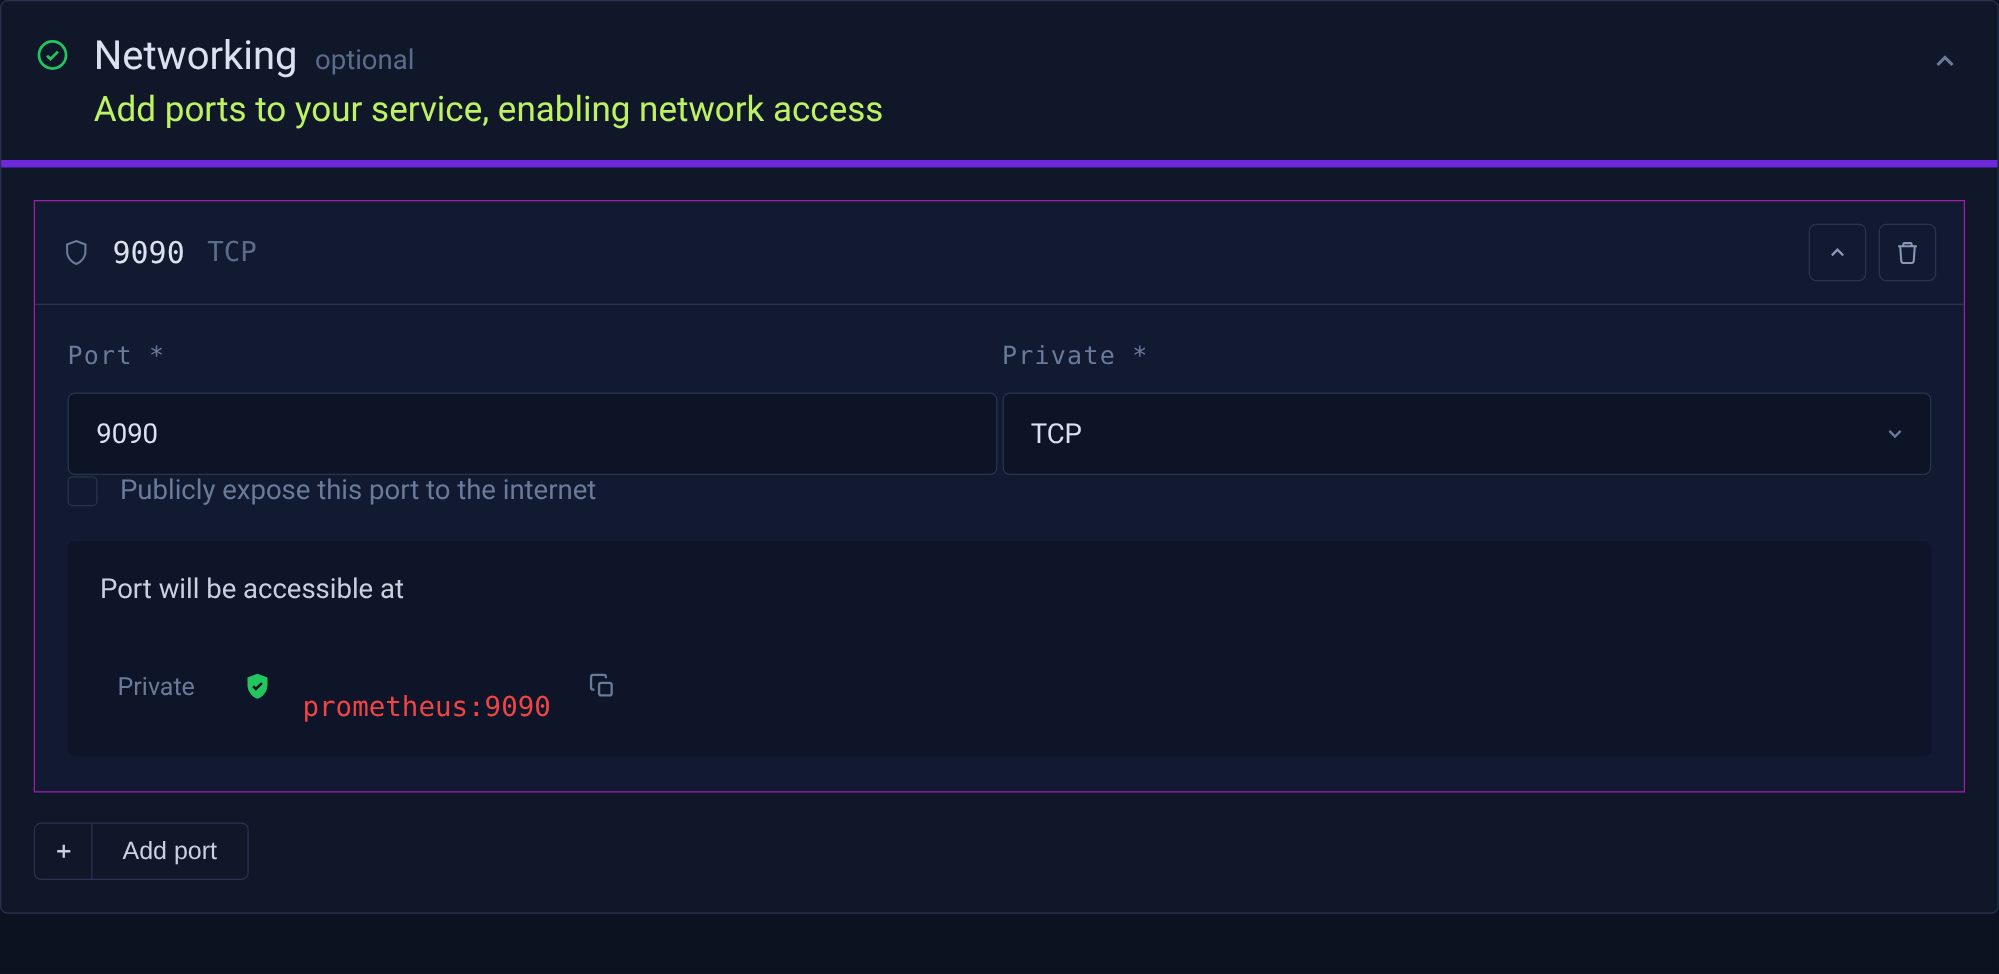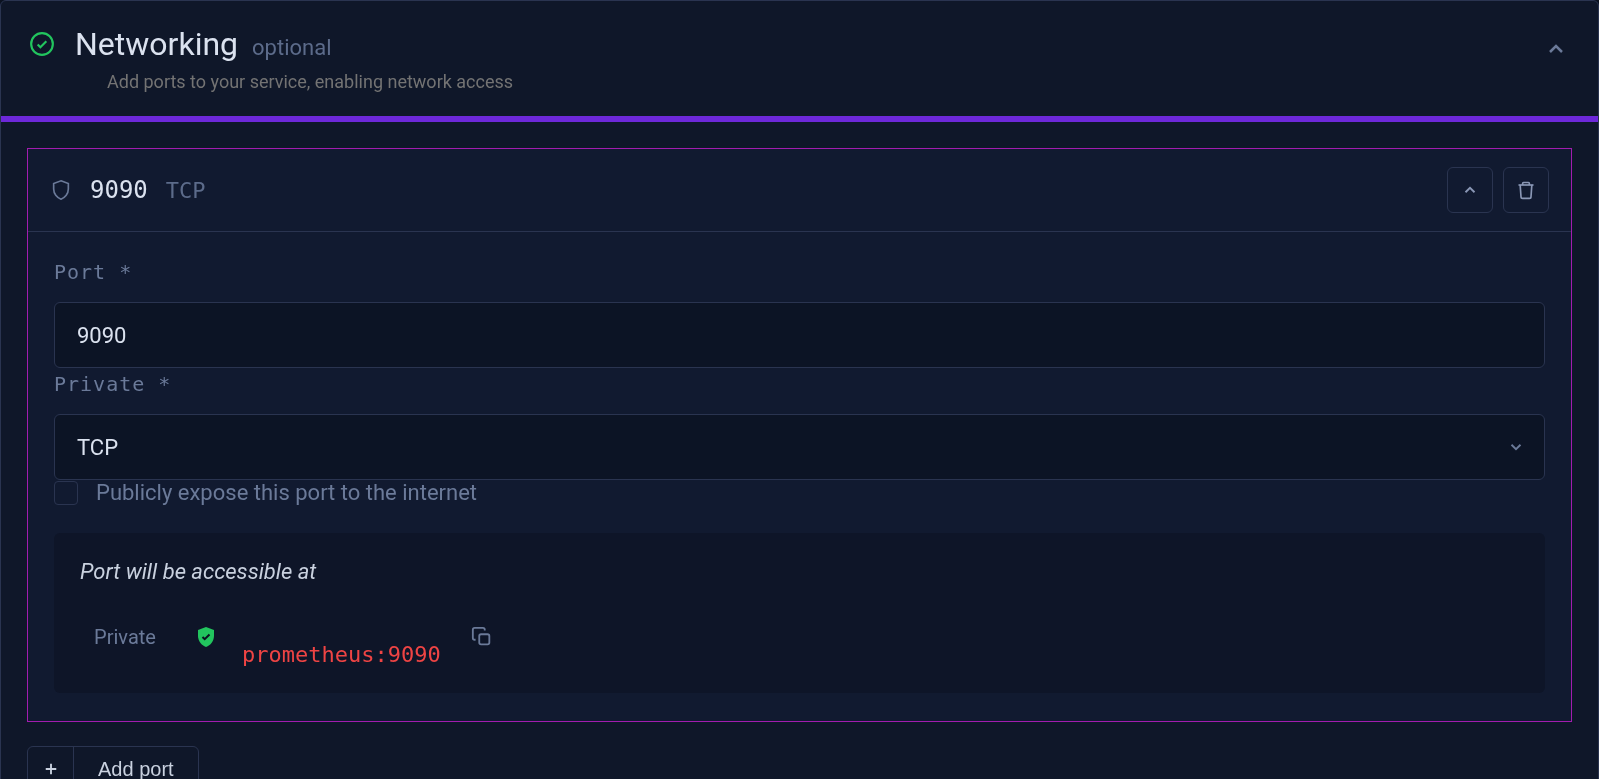--- a/index.html
+++ b/index.html
@@ -45,24 +45,23 @@
     font-size: 32px;
     font-weight: 400;
     color: #dbe2ef;
   }
   .optional-label {
     font-size: 22px;
     color: #5c6b8a;
     font-weight: 400;
   }
   .section-subtitle {
-    font-size: 18px;
-    color: #737373;
+    font-size: 28px;
+    color: #bef264;
     margin-top: 8px;
-    margin-left: 32px;
   }
   .collapse-icon {
     width: 28px;
     height: 28px;
     display: flex;
     align-items: center;
     justify-content: center;
     cursor: pointer;
     color: #6b7a99;
     margin-top: 10px;
@@ -115,21 +114,20 @@
     justify-content: center;
     cursor: pointer;
     color: #8a97b5;
   }
   .port-card-body {
     padding: 28px 26px;
   }
   .form-row {
     display: flex;
     gap: 4px;
-    flex-direction: column;
   }
   .form-group {
     flex: 1;
     display: flex;
     flex-direction: column;
   }
   .form-label {
     font-size: 20px;
     color: #6b7a99;
     margin-bottom: 18px;
@@ -178,22 +176,21 @@
   }
   .access-panel {
     margin-top: 28px;
     background: #0e1528;
     border-radius: 6px;
     padding: 26px 26px;
   }
   .access-title {
     font-size: 22px;
     color: #c9d1df;
-    margin-bottom: 22px;
-    font-style: italic;
+    margin-bottom: 34px;
   }
   .access-row {
     display: flex;
     align-items: center;
     gap: 24px;
   }
   .access-label {
     font-size: 20px;
     color: #6b7a99;
     min-width: 90px;

